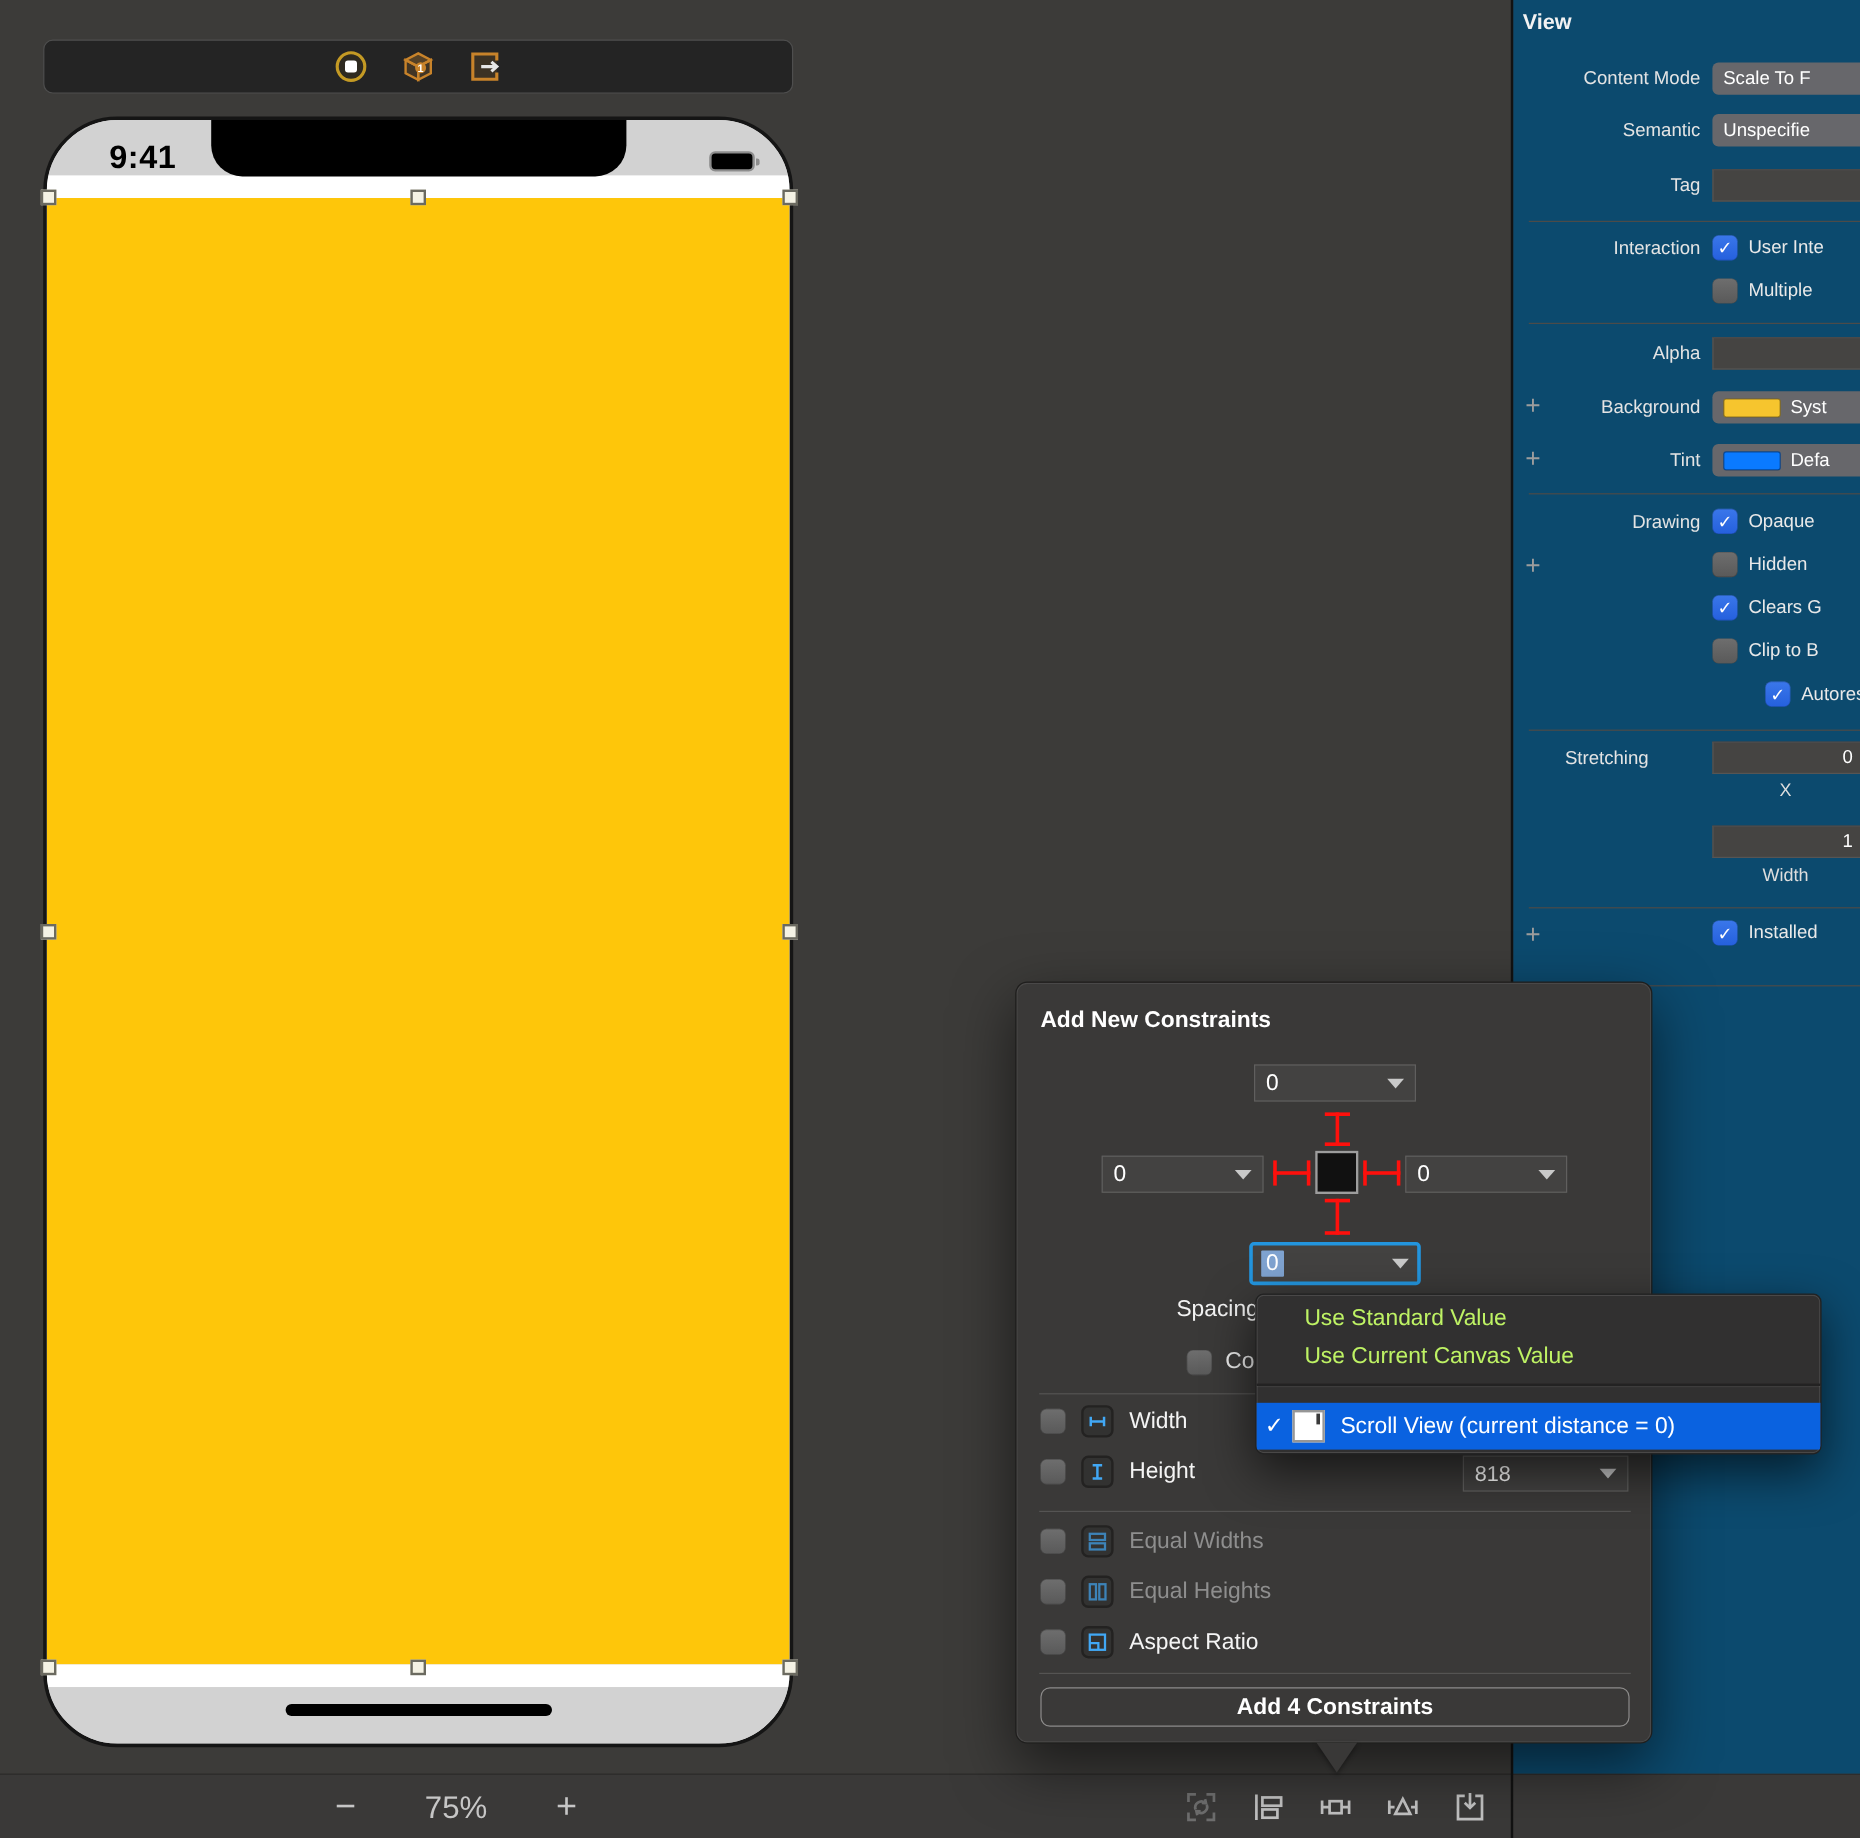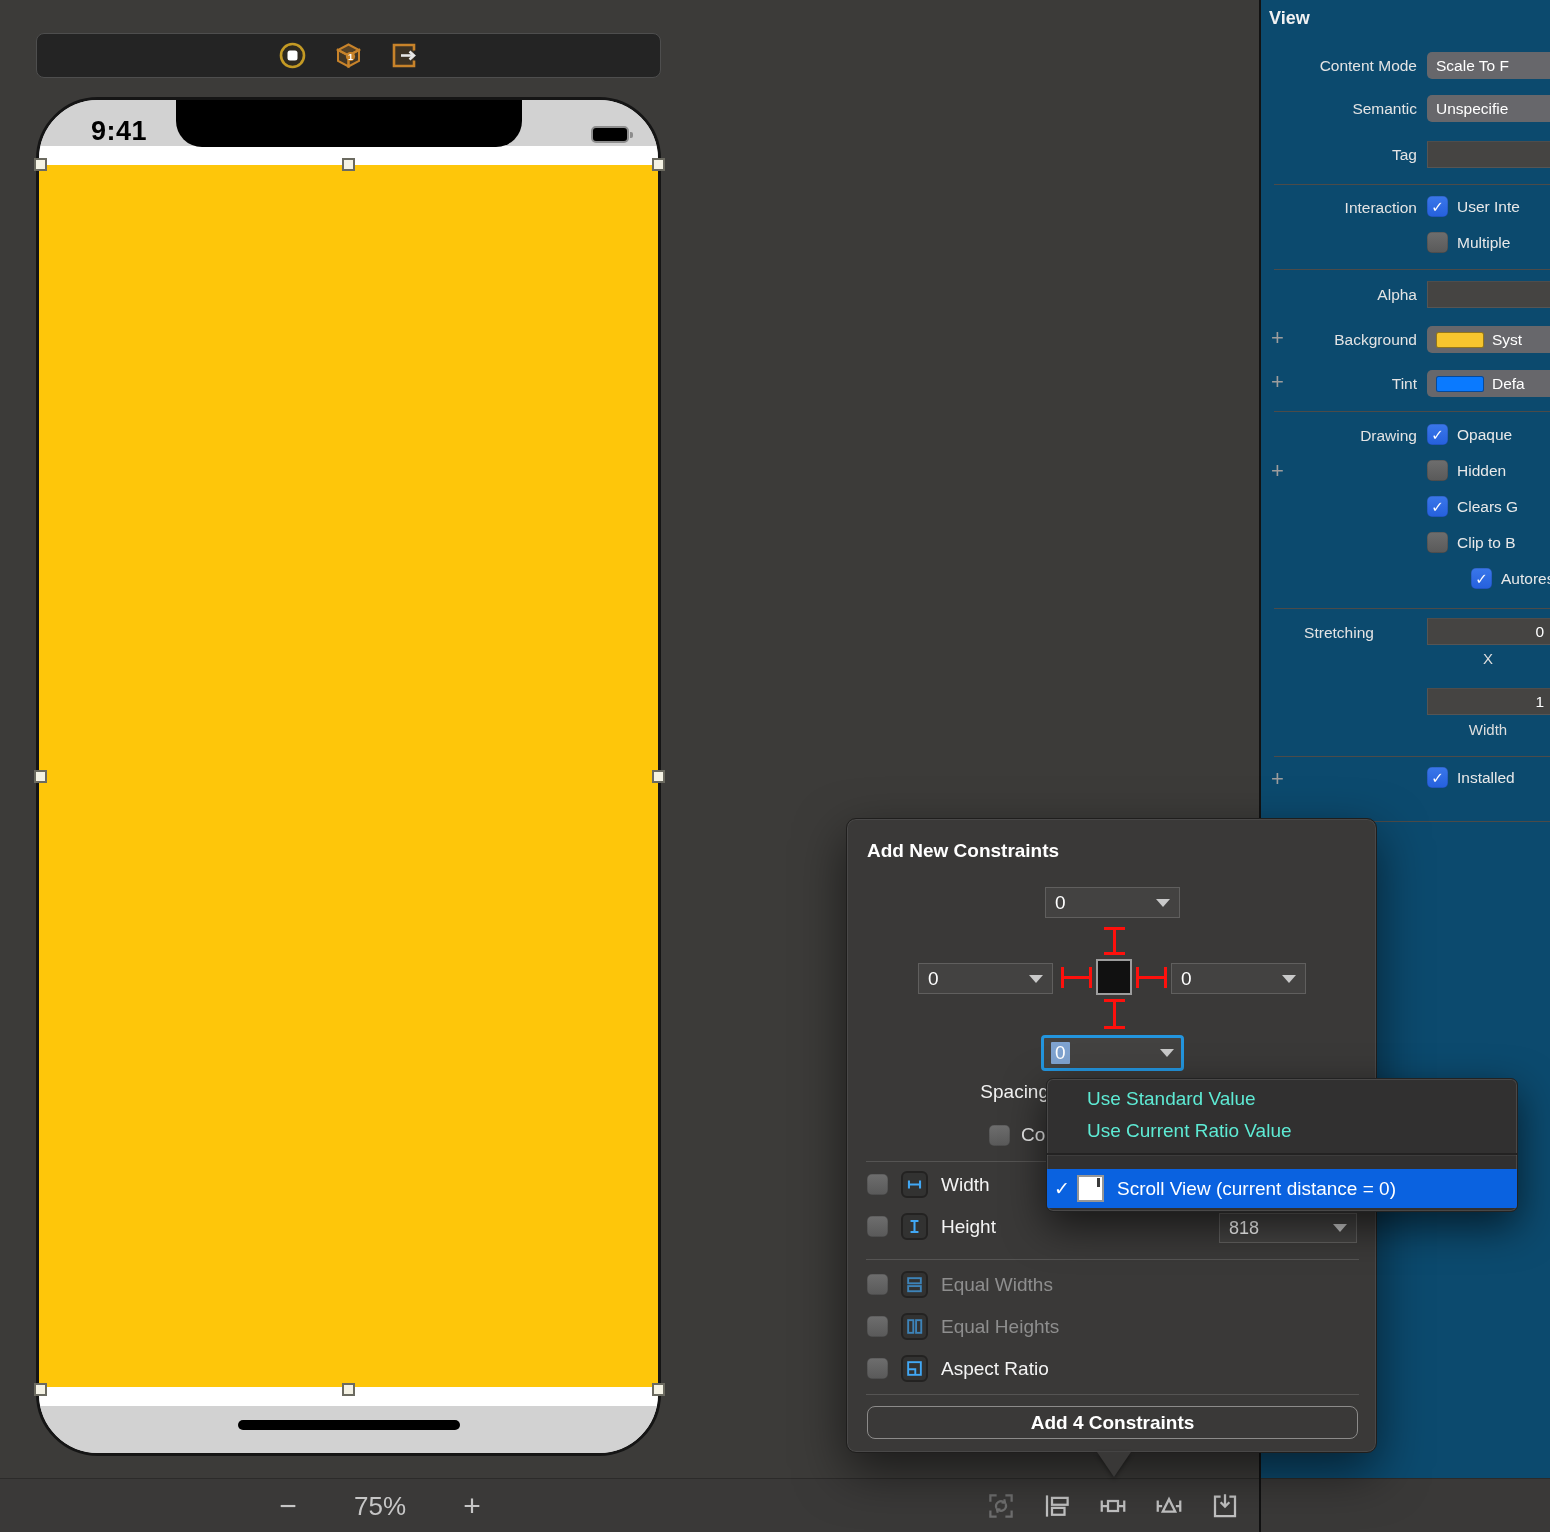--- a/index.html
+++ b/index.html
@@ -195,21 +195,21 @@
   }
 
   
   .menu {
     left:1046px; top:1078px; width:472px; height:134px;
     background:#313030; border-radius:7px;
     border:1px solid #222;
     box-shadow:0 0 0 1px rgba(130,130,130,.3) inset, 0 14px 40px rgba(0,0,0,.6);
     z-index:20; overflow:hidden;
   }
-  .menu-item { position:absolute; left:40px; font-size:19px; color:#5eead4; }
+  .menu-item { position:absolute; left:40px; font-size:19px; color:#bef264; }
   .menu-sep { position:absolute; left:0; top:74px; width:472px; height:2px; background:#232222; box-shadow:0 1px 0 rgba(255,255,255,.06); }
   .menu-selected {
     position:absolute; left:0; top:90px; width:472px; height:39px;
     background:#0a62e0; display:flex; align-items:center;
     font-size:19px; color:#fff;
   }
   .menu-check { width:30px; text-align:center; font-size:19px; flex:0 0 auto; }
   .sv-icon {
     width:27px; height:27px; background:#fff; border:2.5px solid #969696;
     margin-right:13px; position:relative; flex:0 0 auto;
@@ -466,21 +466,21 @@
 
   <div class="pop-sep" style="top:575px;"></div>
 
   <button class="add-btn">Add 4 Constraints</button>
 
   <div class="popover-tail"></div>
 </div>
 
 <div class="abs menu">
   <div class="menu-item" style="top:9px;">Use Standard Value</div>
-  <div class="menu-item" style="top:41px;">Use Current Ratio Value</div>
+  <div class="menu-item" style="top:41px;">Use Current Canvas Value</div>
   <div class="menu-sep"></div>
   <div class="menu-selected" style="background: rgb(10, 98, 224);">
     <span class="menu-check">✓</span>
     <span class="sv-icon"></span>
     <span>Scroll View (current distance = 0)</span>
   </div>
 </div>
 
 <div class="abs bottom-bar">
   <div class="zoom-controls">

